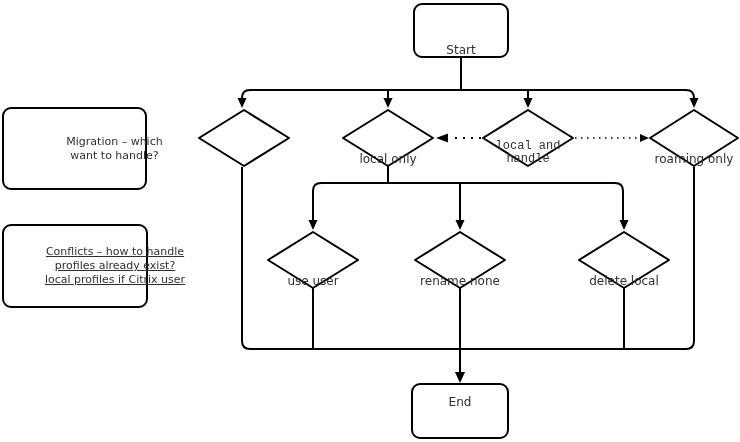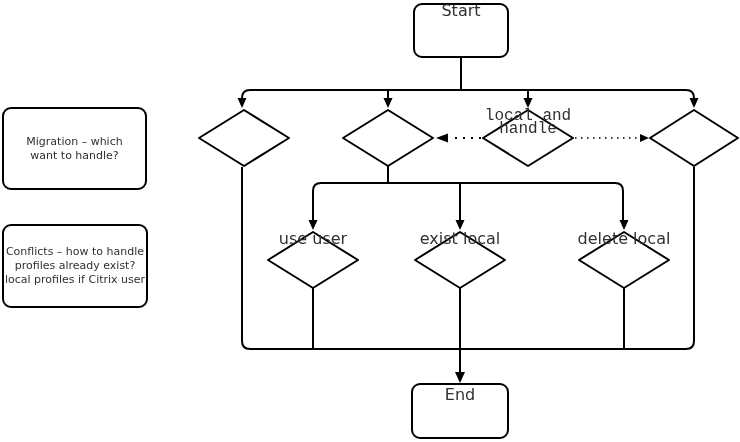--- a/index.html
+++ b/index.html
@@ -19,40 +19,41 @@
   .stage svg {
     position: absolute;
     left: 0;
     top: 0;
   }
   .node-label {
     position: absolute;
     display: flex;
     flex-direction: column;
     align-items: center;
-    justify-content: flex-start;
+    justify-content: flex-end;
     text-align: center;
-    font-size: 16px;
+    font-size: 12px;
     line-height: 13px;
     color: #303030;
     pointer-events: none;
     white-space: nowrap;
   }
   .note-label {
     position: absolute;
     display: flex;
     flex-direction: column;
     align-items: center;
     justify-content: center;
     text-align: center;
     font-size: 11px;
     line-height: 14px;
     color: #303030;
     pointer-events: none;
     white-space: nowrap;
+    padding-left: 40px;
   }
   .shape {
     fill: #ffffff;
     stroke: #000000;
     stroke-width: 2;
     stroke-linejoin: round;
   }
   .edge {
     fill: none;
     stroke: #000000;
@@ -119,47 +120,53 @@
     <path class="shape" d="M268 260 L313 232 L358 260 L313 288 Z"></path>
     <path class="shape" d="M415 260 L460 232 L505 260 L460 288 Z"></path>
     <path class="shape" d="M579 260 L624 232 L669 260 L624 288 Z"></path>
   </svg>
 
   <div class="node-label" style="left:414px; top:4px; width:94px; height:53px;">
     <span>Start</span>
   </div>
 
 
+  <div class="node-label" style="left:343px; top:110px; width:90px; height:56px;">
+    <span>local only</span>
+  </div>
 
   <div class="node-label" style="left:483px; top:110px; width:90px; height:56px;font-family:Liberation Mono, monospace;">
     <span>local and</span>
     <span>handle</span>
   </div>
 
+  <div class="node-label" style="left:649px; top:110px; width:90px; height:56px;">
+    <span>roaming only</span>
+  </div>
 
   <div class="node-label" style="left:268px; top:232px; width:90px; height:56px;">
     <span>use user</span>
   </div>
 
   <div class="node-label" style="left:415px; top:232px; width:90px; height:56px;">
-    <span>exist local</span>
+    <span>rename none</span>
   </div>
 
   <div class="node-label" style="left:579px; top:232px; width:90px; height:56px;">
     <span>delete local</span>
   </div>
 
-  <div class="node-label" style="left:412px; top:388px; width:96px; height:38px;">
+  <div class="node-label" style="left:412px; top:371px; width:96px; height:38px;">
     <span>End</span>
   </div>
 
   <div class="note-label" style="left:3px; top:108px; width:143px; height:81px;">
     <span>Migration – which</span>
     <span>want to handle?</span>
   </div>
 
-  <div class="note-label" style="left:3px; top:225px; width:144px; height:82px;">
+  <div class="note-label" style="left:3px; top:225px; width:144px; height:82px;text-decoration:underline;">
     <span>Conflicts – how to handle</span>
     <span>profiles already exist?</span>
     <span>local profiles if Citrix user</span>
   </div>
 
 </div>
 
 </body></html>

